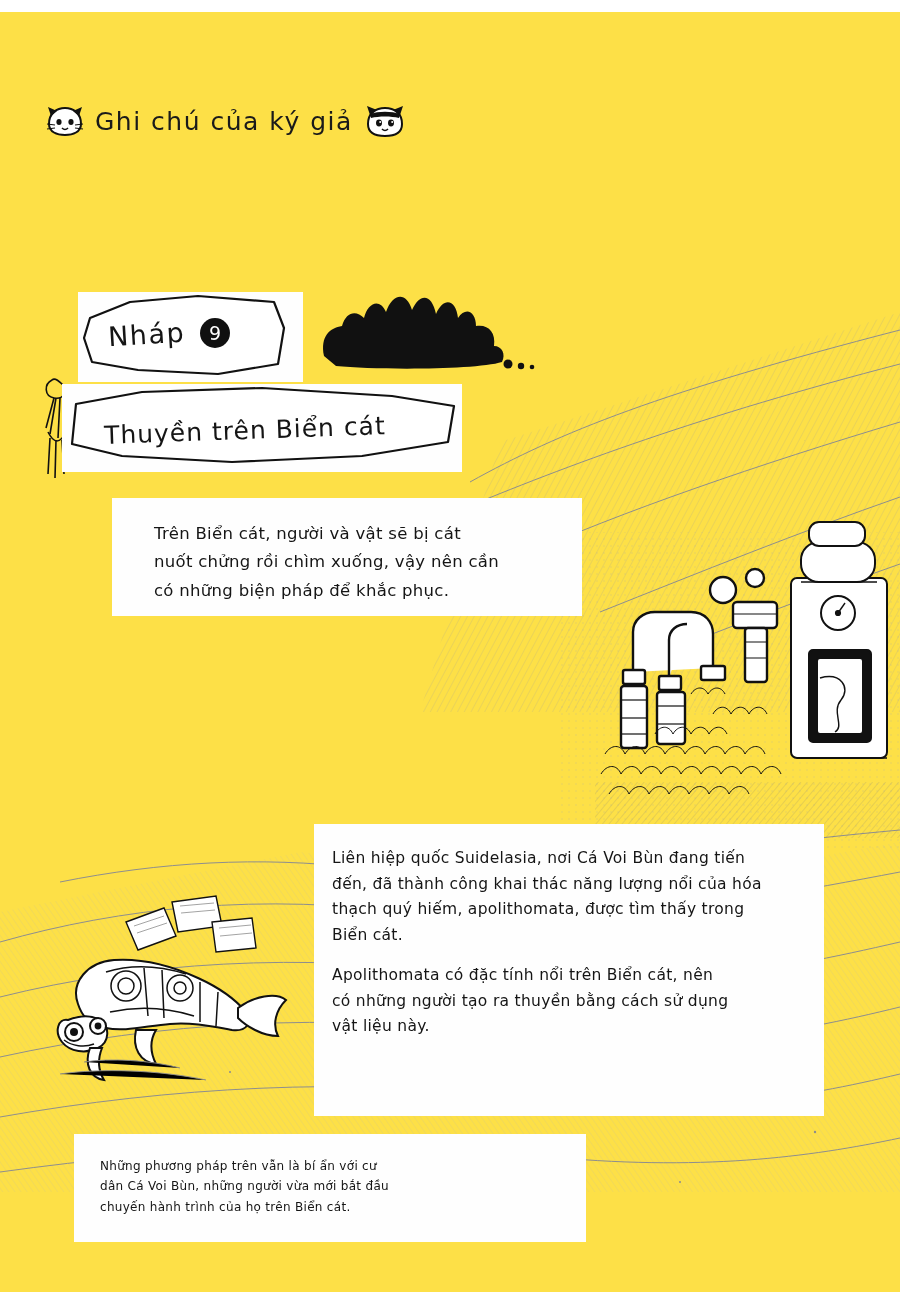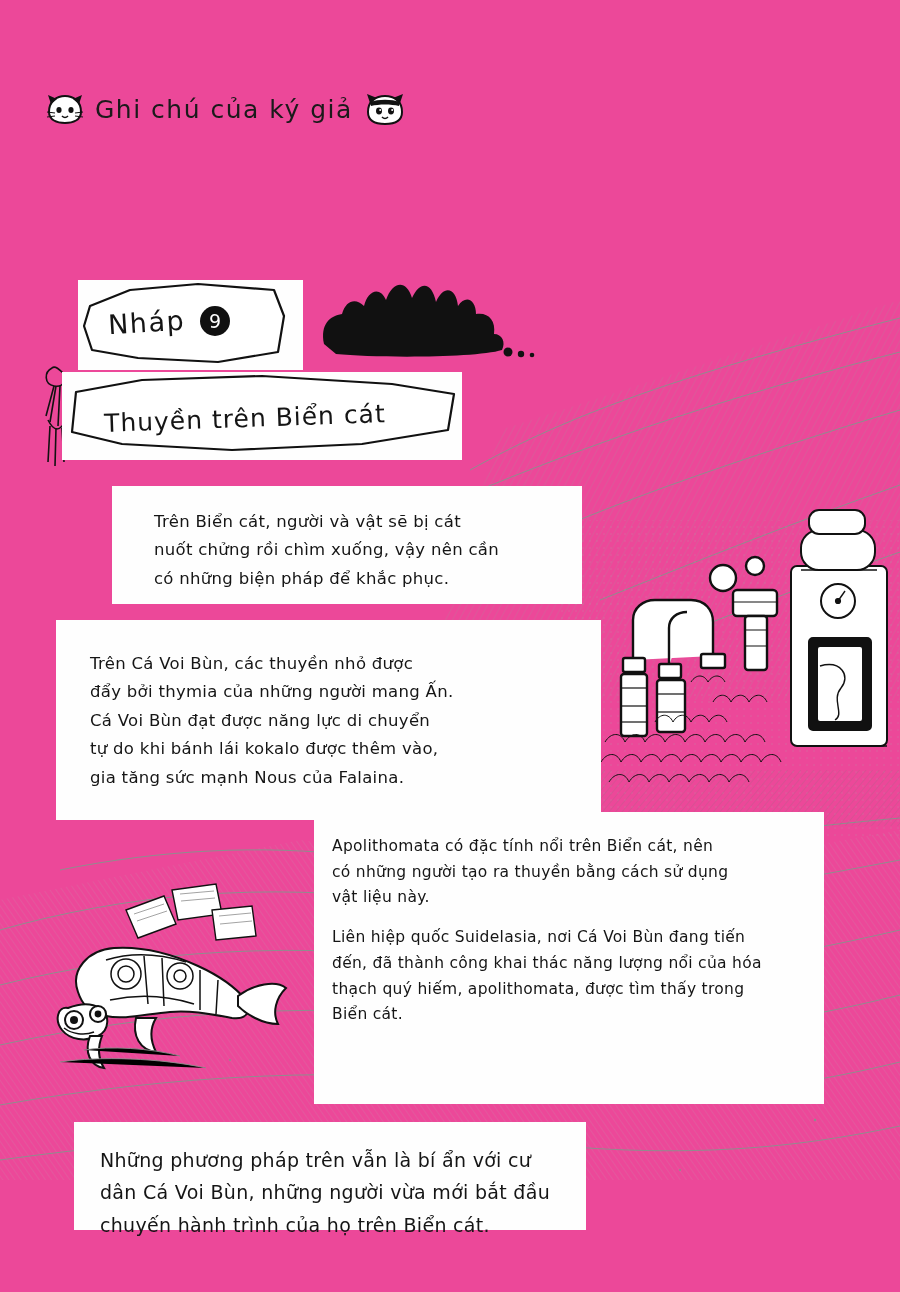--- a/index.html
+++ b/index.html
@@ -12,21 +12,22 @@
     height: 1292px;
     position: relative;
     overflow: hidden;
     font-family: "DejaVu Sans", sans-serif;
     color: #111;
   }
 
   .page {
     position: absolute;
     inset: 0;
-    background: #ec4899;
+    background: #fde047;
+    margin-top: 12px;
   }
 
   
   .bg-dune {
     position: absolute;
     left: 0; top: 0;
     width: 900px; height: 1292px;
     pointer-events: none;
   }
 
@@ -129,21 +130,21 @@
   }
   .note-3 .txt + .txt { margin-top: 14px; }
   .note-4 {
     left: 74px;
     top: 1122px;
     width: 512px;
     height: 108px;
     padding: 22px 26px 0 26px;
   }
   .note-3 .txt { font-size: 15.5px; line-height: 1.66; }
-  .note-4 .txt { font-size: 19px; line-height: 1.7; }
+  .note-4 .txt { font-size: 12px; line-height: 1.7; }
 
   
   .ink-blob {
     position: absolute;
     left: 316px;
     top: 272px;
     width: 230px;
     height: 90px;
     pointer-events: none;
   }
@@ -436,42 +437,32 @@
 
   <div class="note note-1">
     <svg style="position:absolute;left:0;top:0;z-index:-1;" width="470" height="118" viewBox="0 0 470 118" xmlns="http://www.w3.org/2000/svg">
       <path d="M6 14 L120 4 L300 8 L456 2 L464 52 L458 106 L300 112 L140 108 L20 114 L2 64 Z" fill="#fff" stroke="#111" stroke-width="2" stroke-linejoin="round"></path>
     </svg>
     <div class="txt">Trên Biển cát, người và vật sẽ bị cát
 nuốt chửng rồi chìm xuống, vậy nên cần
 có những biện pháp để khắc phục.</div>
   </div>
 
-  <div class="note note-2">
-    <svg style="position:absolute;left:0;top:0;z-index:-1;" width="545" height="200" viewBox="0 0 545 200" xmlns="http://www.w3.org/2000/svg">
-      <path d="M4 30 L120 12 L300 6 L440 14 L538 6 L542 80 L536 150 L540 192 L380 186 L200 194 L60 188 L8 196 L10 120 Z" fill="#fff" stroke="#111" stroke-width="2" stroke-linejoin="round"></path>
-    </svg>
-    <div class="txt">Trên Cá Voi Bùn, các thuyền nhỏ được
-đẩy bởi thymia của những người mang Ấn.
-Cá Voi Bùn đạt được năng lực di chuyển
-tự do khi bánh lái kokalo được thêm vào,
-gia tăng sức mạnh Nous của Falaina.</div>
-  </div>
 
   <div class="note note-3">
     <svg style="position:absolute;left:0;top:0;z-index:-1;" width="510" height="292" viewBox="0 0 510 292" xmlns="http://www.w3.org/2000/svg">
       <path d="M8 12 L160 4 L340 10 L502 2 L506 110 L500 200 L504 286 L340 280 L170 288 L12 282 L4 180 Z" fill="#fff" stroke="#111" stroke-width="2" stroke-linejoin="round"></path>
     </svg>
-    <div class="txt">Apolithomata có đặc tính nổi trên Biển cát, nên
-có những người tạo ra thuyền bằng cách sử dụng
-vật liệu này.</div>
     <div class="txt">Liên hiệp quốc Suidelasia, nơi Cá Voi Bùn đang tiến
 đến, đã thành công khai thác năng lượng nổi của hóa
 thạch quý hiếm, apolithomata, được tìm thấy trong
 Biển cát.</div>
+    <div class="txt">Apolithomata có đặc tính nổi trên Biển cát, nên
+có những người tạo ra thuyền bằng cách sử dụng
+vật liệu này.</div>
   </div>
 
   <div class="note note-4">
     <svg style="position:absolute;left:0;top:0;z-index:-1;" width="512" height="108" viewBox="0 0 512 108" xmlns="http://www.w3.org/2000/svg">
       <path d="M6 16 L140 4 L320 10 L500 4 L506 50 L500 100 L330 104 L160 98 L10 106 L2 60 Z" fill="#fff" stroke="#111" stroke-width="2" stroke-linejoin="round"></path>
     </svg>
     <div class="txt">Những phương pháp trên vẫn là bí ẩn với cư
 dân Cá Voi Bùn, những người vừa mới bắt đầu
 chuyến hành trình của họ trên Biển cát.</div>
   </div>

